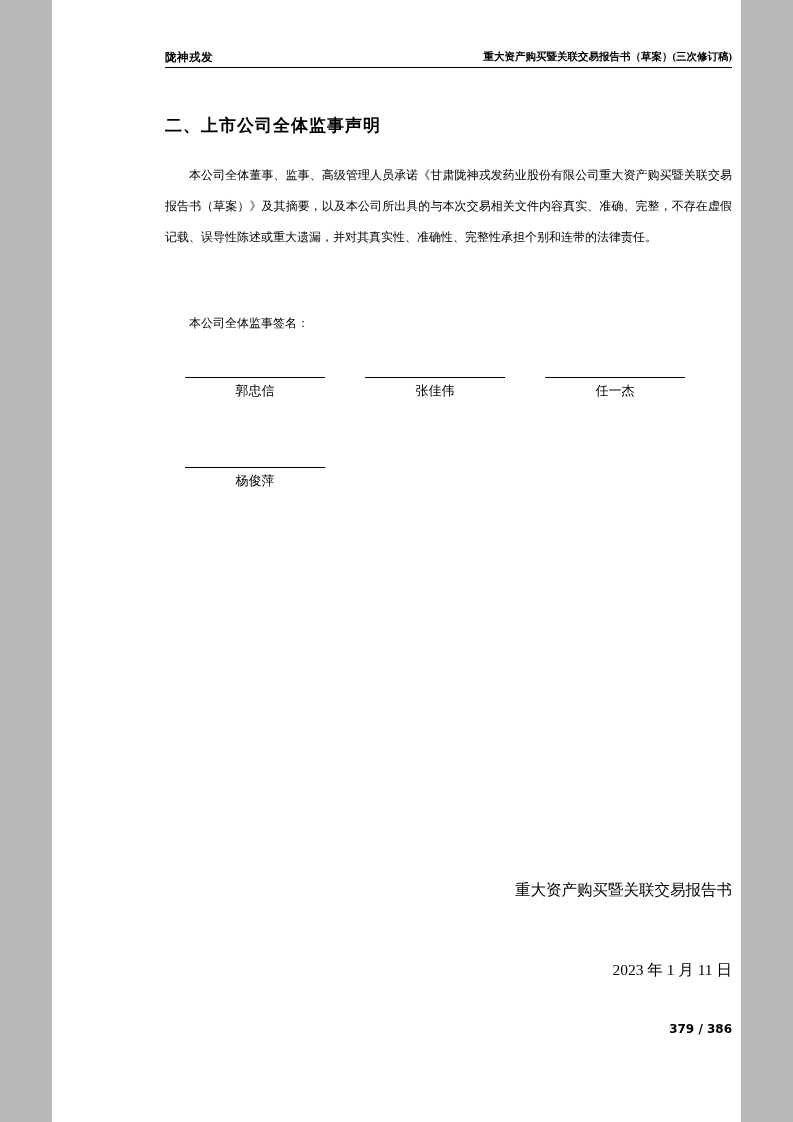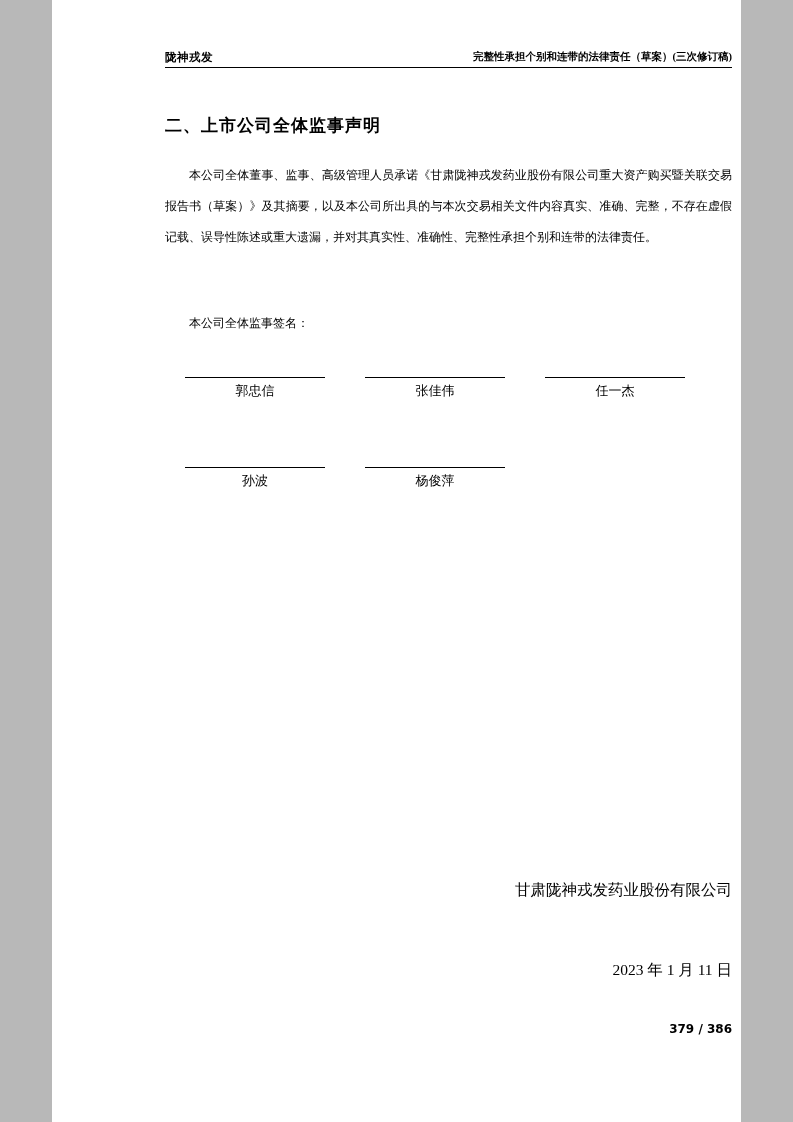--- a/index.html
+++ b/index.html
@@ -121,21 +121,21 @@
     font-family: "DejaVu Sans", "Liberation Sans", sans-serif;
   }
 </style>
 </head>
 <body>
 
 <div class="page">
 
   <div class="header">
     <span class="header-left">陇神戎发</span>
-    <span class="header-right">完整性承担个别和连带的法律责任（草案）(三次修订稿)</span>
+    <span class="header-right">重大资产购买暨关联交易报告书（草案）(三次修订稿)</span>
   </div>
 
   <h2 class="section-title">二、上市公司全体监事声明</h2>
 
   <p class="para" id="para1">本公司全体董事、监事、高级管理人员承诺《甘肃陇神戎发药业股份有限公司重大资产购买暨关联交易报告书（草案）》及其摘要，以及本公司所出具的与本次交易相关文件内容真实、准确、完整，不存在虚假记载、误导性陈述或重大遗漏，并对其真实性、准确性、完整性承担个别和连带的法律责任。</p>
 
   <p class="para" id="para2">本公司全体监事签名：</p>
 
   <div class="sig-row" id="sig-row-1">
     <div class="sig-cell">
@@ -148,28 +148,24 @@
     </div>
     <div class="sig-cell">
       <div class="sig-line"></div>
       <div class="sig-name">任一杰</div>
     </div>
   </div>
 
   <div class="sig-row" id="sig-row-2">
     <div class="sig-cell">
       <div class="sig-line"></div>
-      <div class="sig-name">孙波</div>
-    </div>
-    <div class="sig-cell">
-      <div class="sig-line"></div>
       <div class="sig-name">杨俊萍</div>
     </div>
     <div class="sig-cell"></div>
   </div>
 
-  <div class="company-name">甘肃陇神戎发药业股份有限公司</div>
+  <div class="company-name">重大资产购买暨关联交易报告书</div>
 
   <div class="doc-date">2023 年 1 月 11 日</div>
 
   <div class="page-number">379 / 386</div>
 
 </div>
 
 </body></html>

